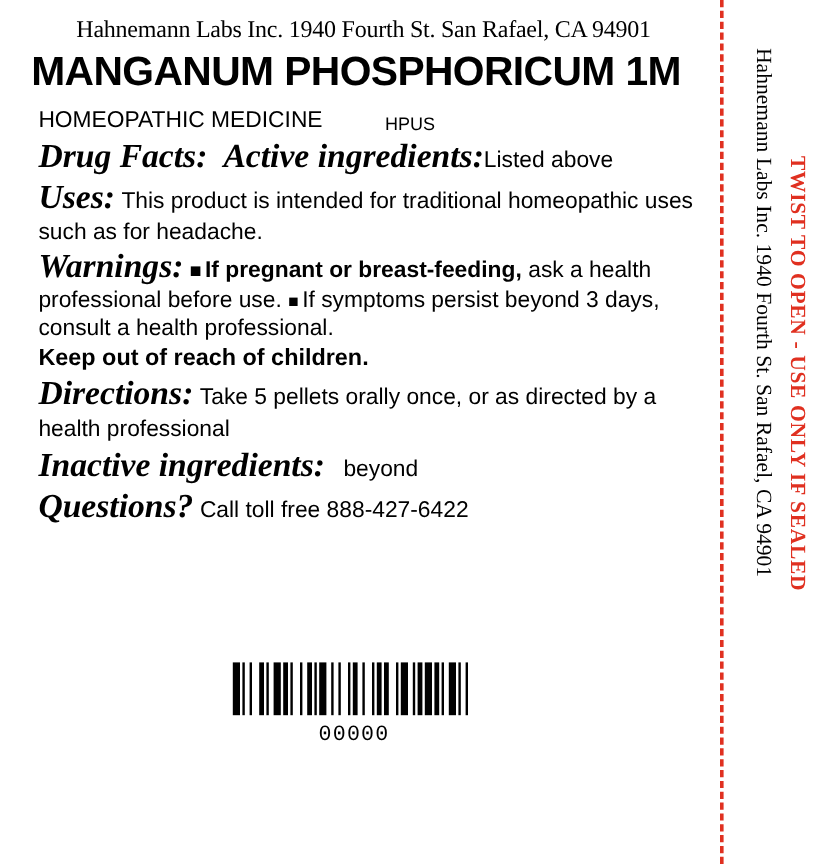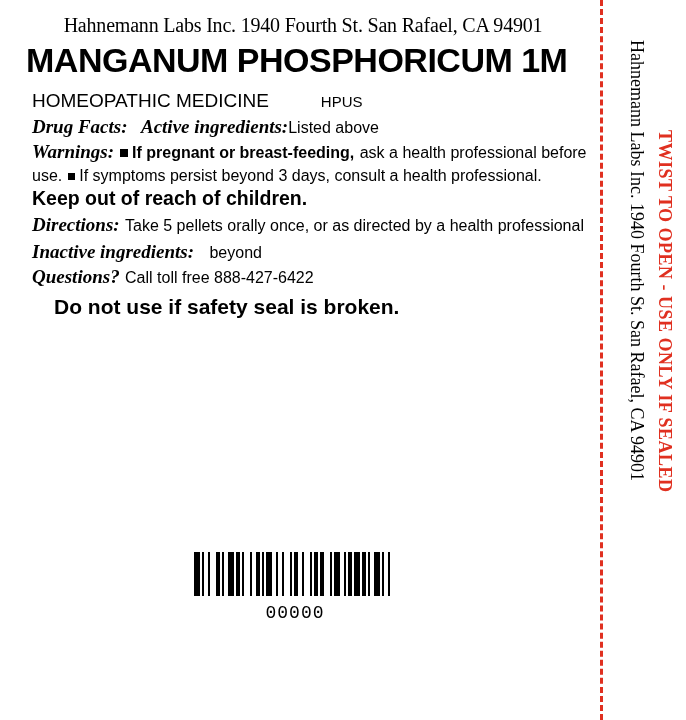--- a/index.html
+++ b/index.html
@@ -48,48 +48,48 @@
   }
   .netwt {
     font-family: "Liberation Sans", sans-serif;
     font-weight: bold;
     font-size: 23px;
     text-align: right;
     margin: 6px 16px 0 0;
   }
   .row-homeo {
     display: flex;
-    align-items: center;
+    align-items: flex-end;
     margin: 12px 0 0 14px;
     font-size: 19px;
     font-family: "Liberation Sans", sans-serif;
   }
   .row-homeo .hpus {
     margin-left: 52px;
     font-size: 15px;
   }
 
   .body-block {
     margin-left: 14px;
     margin-top: 3px;
     font-size: 19.5px;
     line-height: 1.16;
   }
   .hdr {
     font-family: "Liberation Serif", serif;
     font-style: italic;
     font-weight: bold;
-    font-size: 19px;
+    font-size: 28px;
   }
   .para {
     margin-top: 2px;
   }
   .para .txt {
     font-family: "Liberation Sans", sans-serif;
-    font-size: 16px;
+    font-size: 19px;
   }
   .bullet {
     display: inline-block;
     width: 8px;
     height: 8px;
     background: #000;
     margin: 0 4px 0 6px;
     vertical-align: 1px;
   }
   .bullet.small {
@@ -192,20 +192,24 @@
       <span class="hpus">HPUS</span>
     </div>
 
     <div class="body-block">
 
       <div class="para">
         <span class="hdr">Drug Facts:</span>
         <span class="hdr" style="margin-left:8px">Active ingredients:</span><span class="txt">Listed above</span>
       </div>
 
+      <div class="para">
+        <span class="hdr">Uses:</span>
+        <span class="txt">This product is intended for traditional homeopathic uses such as for headache.</span>
+      </div>
 
       <div class="para">
         <span class="hdr">Warnings:</span><span class="bullet"></span><span class="txt bold">If pregnant or breast-feeding,</span>
         <span class="txt">ask a health professional before use.</span><span class="bullet small"></span><span class="txt">If symptoms persist beyond 3 days, consult a health professional.</span>
       </div>
 
       <div class="keepout">Keep out of reach of children.</div>
 
       <div class="para" style="margin-top:4px">
         <span class="hdr">Directions:</span>
@@ -215,21 +219,20 @@
       <div class="para" style="margin-top:4px">
         <span class="hdr">Inactive ingredients:</span>
         <span class="txt" style="margin-left:10px">beyond</span>
       </div>
 
       <div class="para" style="margin-top:2px">
         <span class="hdr">Questions?</span>
         <span class="txt">Call toll free  888-427-6422</span>
       </div>
 
-      <div class="donotuse">Do not use if safety seal is broken.</div>
 
     </div>
   </div>
 
   <div class="barcode-wrap">
     <div class="barcode" id="barcode">
         <i style="width:6px"></i>
         <i style="width:2px;background:transparent"></i>
         <i style="width:2px"></i>
         <i style="width:4px;background:transparent"></i>

